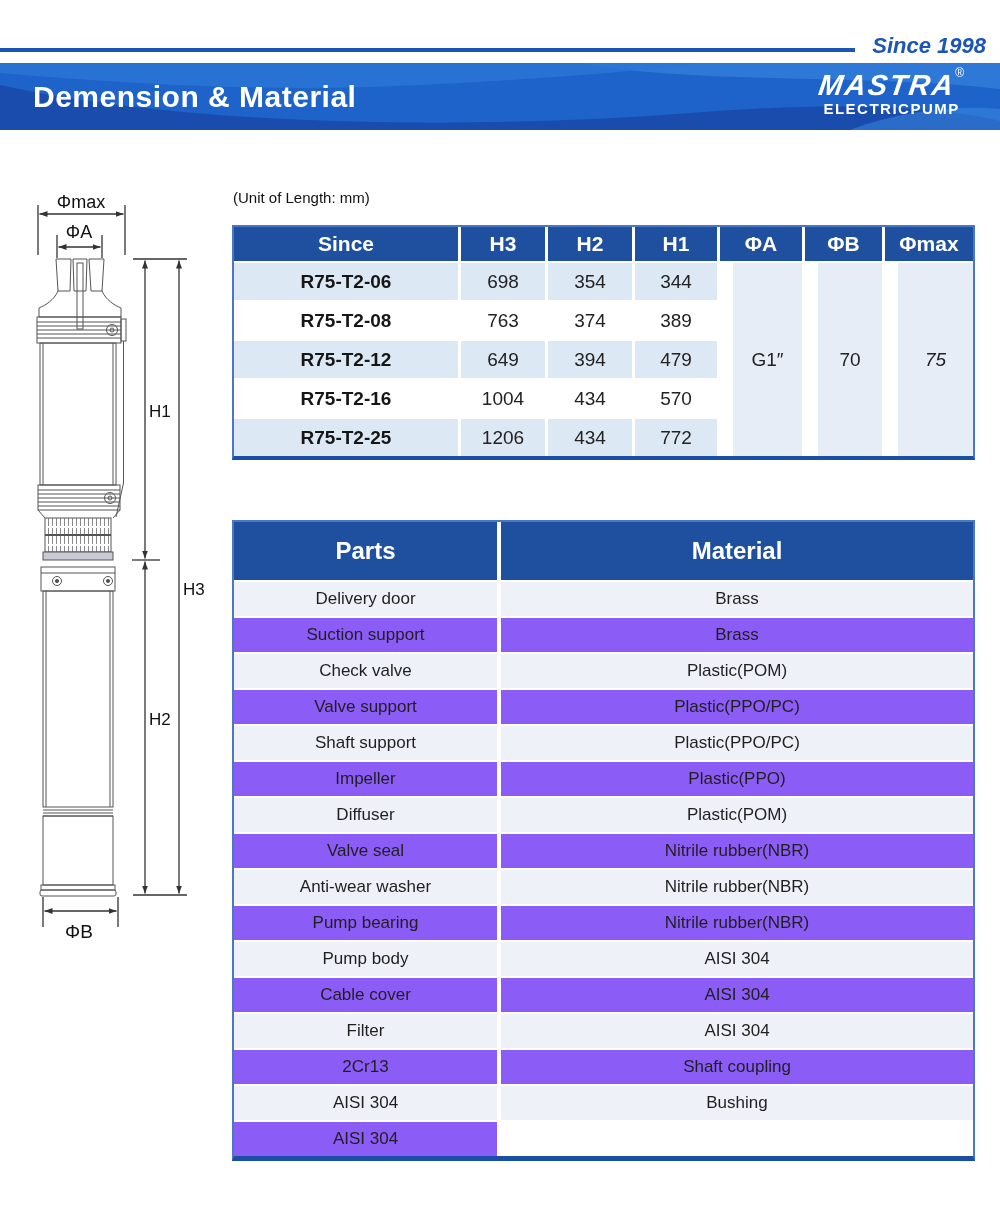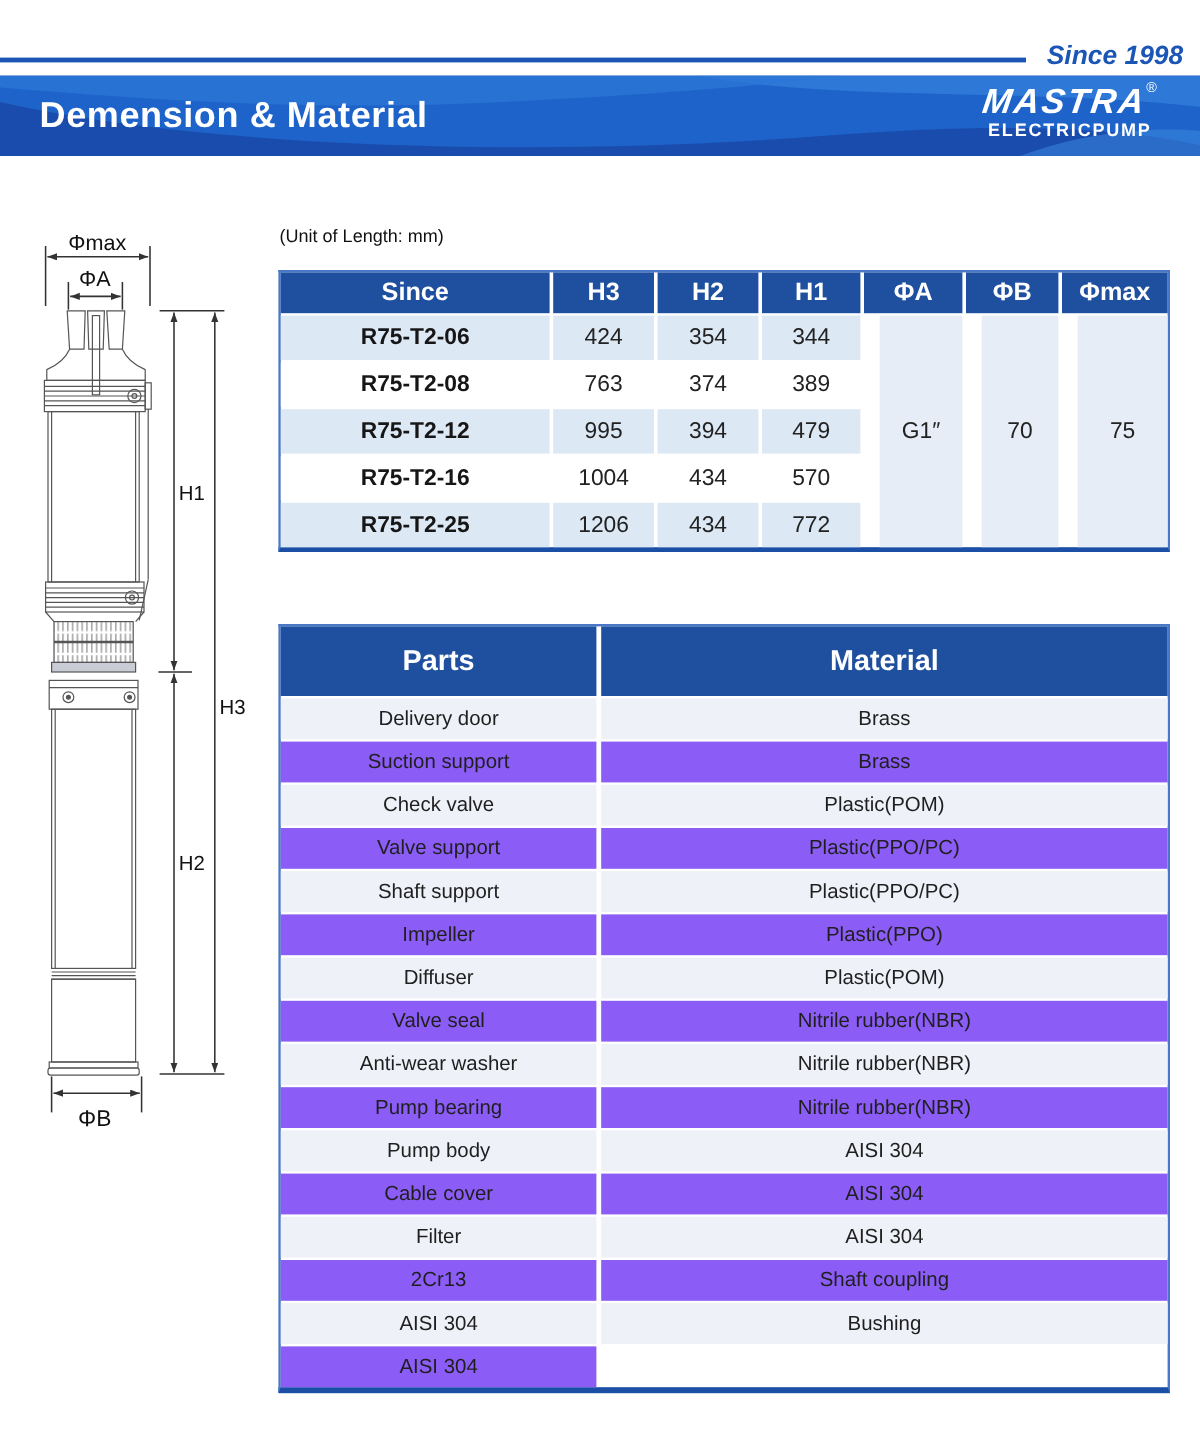--- a/index.html
+++ b/index.html
@@ -27,21 +27,21 @@
     display:grid; grid-template-columns:224px 84px 84px 82px 82px 77px 88px;
     grid-template-rows:34px repeat(5, 37px); gap:2px 3px;
     background:#fff; border:2px solid #4a78c6; border-bottom:4px solid #1b4fa6; }
   .dim-table .th { background:#1f509f; color:#fff; font-weight:bold; font-size:21px; text-align:center; line-height:34px; }
   .dim-table .cell { font-size:19px; color:#222; text-align:center; line-height:37px; background:#fff; }
   .dim-table .model { font-weight:bold; color:#161616; }
   .dim-table .r-light { background:#dde8f5; }
   .dim-table .merged { background:#e7edf7; display:flex; align-items:center; justify-content:center; font-size:19px; color:#222;margin-left:13px; }
   .merged.c5 { grid-column:5; grid-row:2 / span 5; }
   .merged.c6 { grid-column:6; grid-row:2 / span 5; }
-  .merged.c7 { grid-column:7; grid-row:2 / span 5; }
+  .merged.c7 { grid-column:7; grid-row:2 / span 5;font-style:italic; }
 
   
   .mat-table { position:absolute; left:232px; top:520px; width:743px;
     display:grid; grid-template-columns:263px 1fr; grid-template-rows:58px repeat(16, 34px); gap:2px 4px;
     background:#fff; border:2px solid #4a78c6; border-bottom:5px solid #1b4fa6; }
   .mat-table .th { background:#1f509f; color:#fff; font-weight:bold; font-size:24px; text-align:center; line-height:58px; }
   .mat-table .mcell { font-size:17px; color:#1f1f1f; text-align:center; line-height:34px; background:#8b5cf6; }
   .mat-table .mcell:nth-child(4n+3), .mat-table .mcell:nth-child(4n+4) { background:#eef1f8; }
 
   
@@ -82,31 +82,31 @@
     <div class="th">H1</div>
     <div class="th">ΦA</div>
     <div class="th">ΦB</div>
     <div class="th">Φmax</div>
 
     <div class="merged c5">G1″</div>
     <div class="merged c6">70</div>
     <div class="merged c7">75</div>
 
     <div class="cell model r-light">R75-T2-06</div>
-    <div class="cell r-light">424</div>
+    <div class="cell r-light">698</div>
     <div class="cell r-light">354</div>
     <div class="cell r-light">344</div>
 
     <div class="cell model">R75-T2-08</div>
     <div class="cell">763</div>
     <div class="cell">374</div>
     <div class="cell">389</div>
 
     <div class="cell model r-light">R75-T2-12</div>
-    <div class="cell r-light">995</div>
+    <div class="cell r-light">649</div>
     <div class="cell r-light">394</div>
     <div class="cell r-light">479</div>
 
     <div class="cell model">R75-T2-16</div>
     <div class="cell">1004</div>
     <div class="cell">434</div>
     <div class="cell">570</div>
 
     <div class="cell model r-light">R75-T2-25</div>
     <div class="cell r-light">1206</div>

